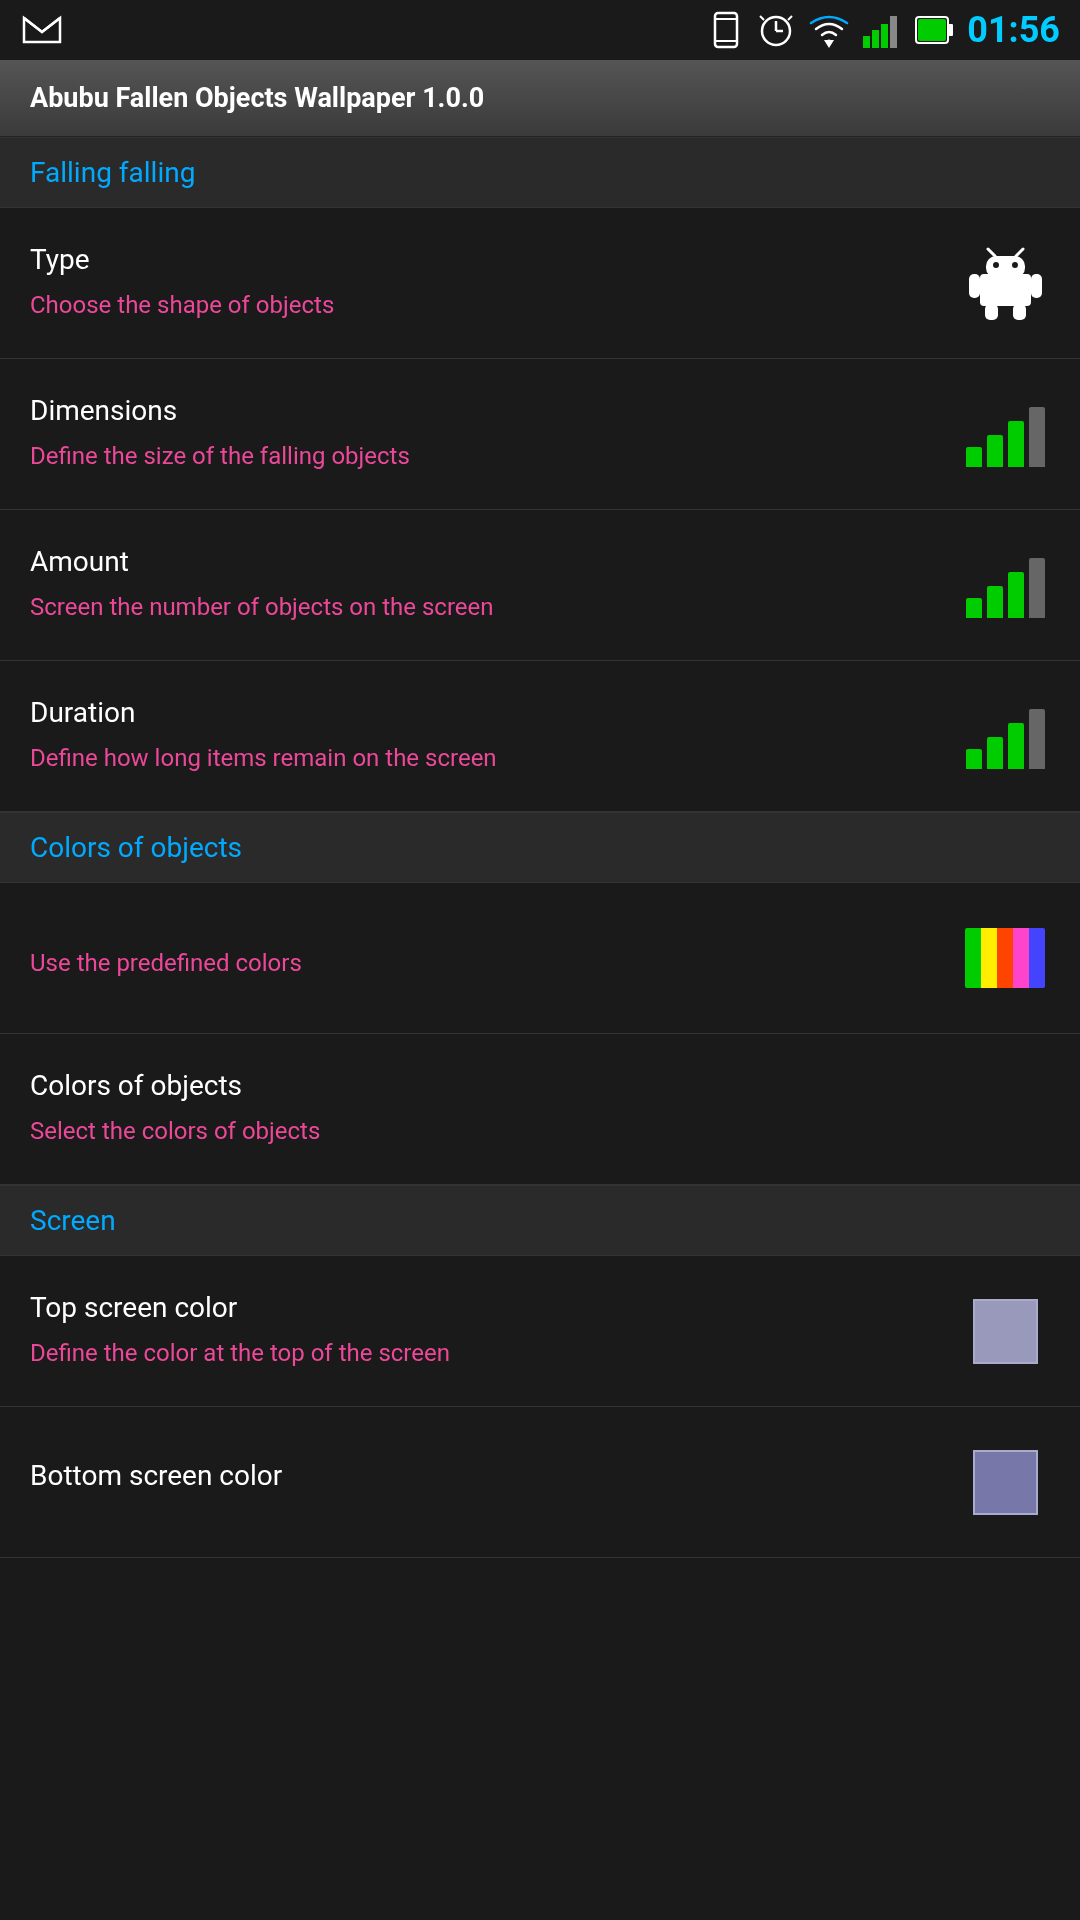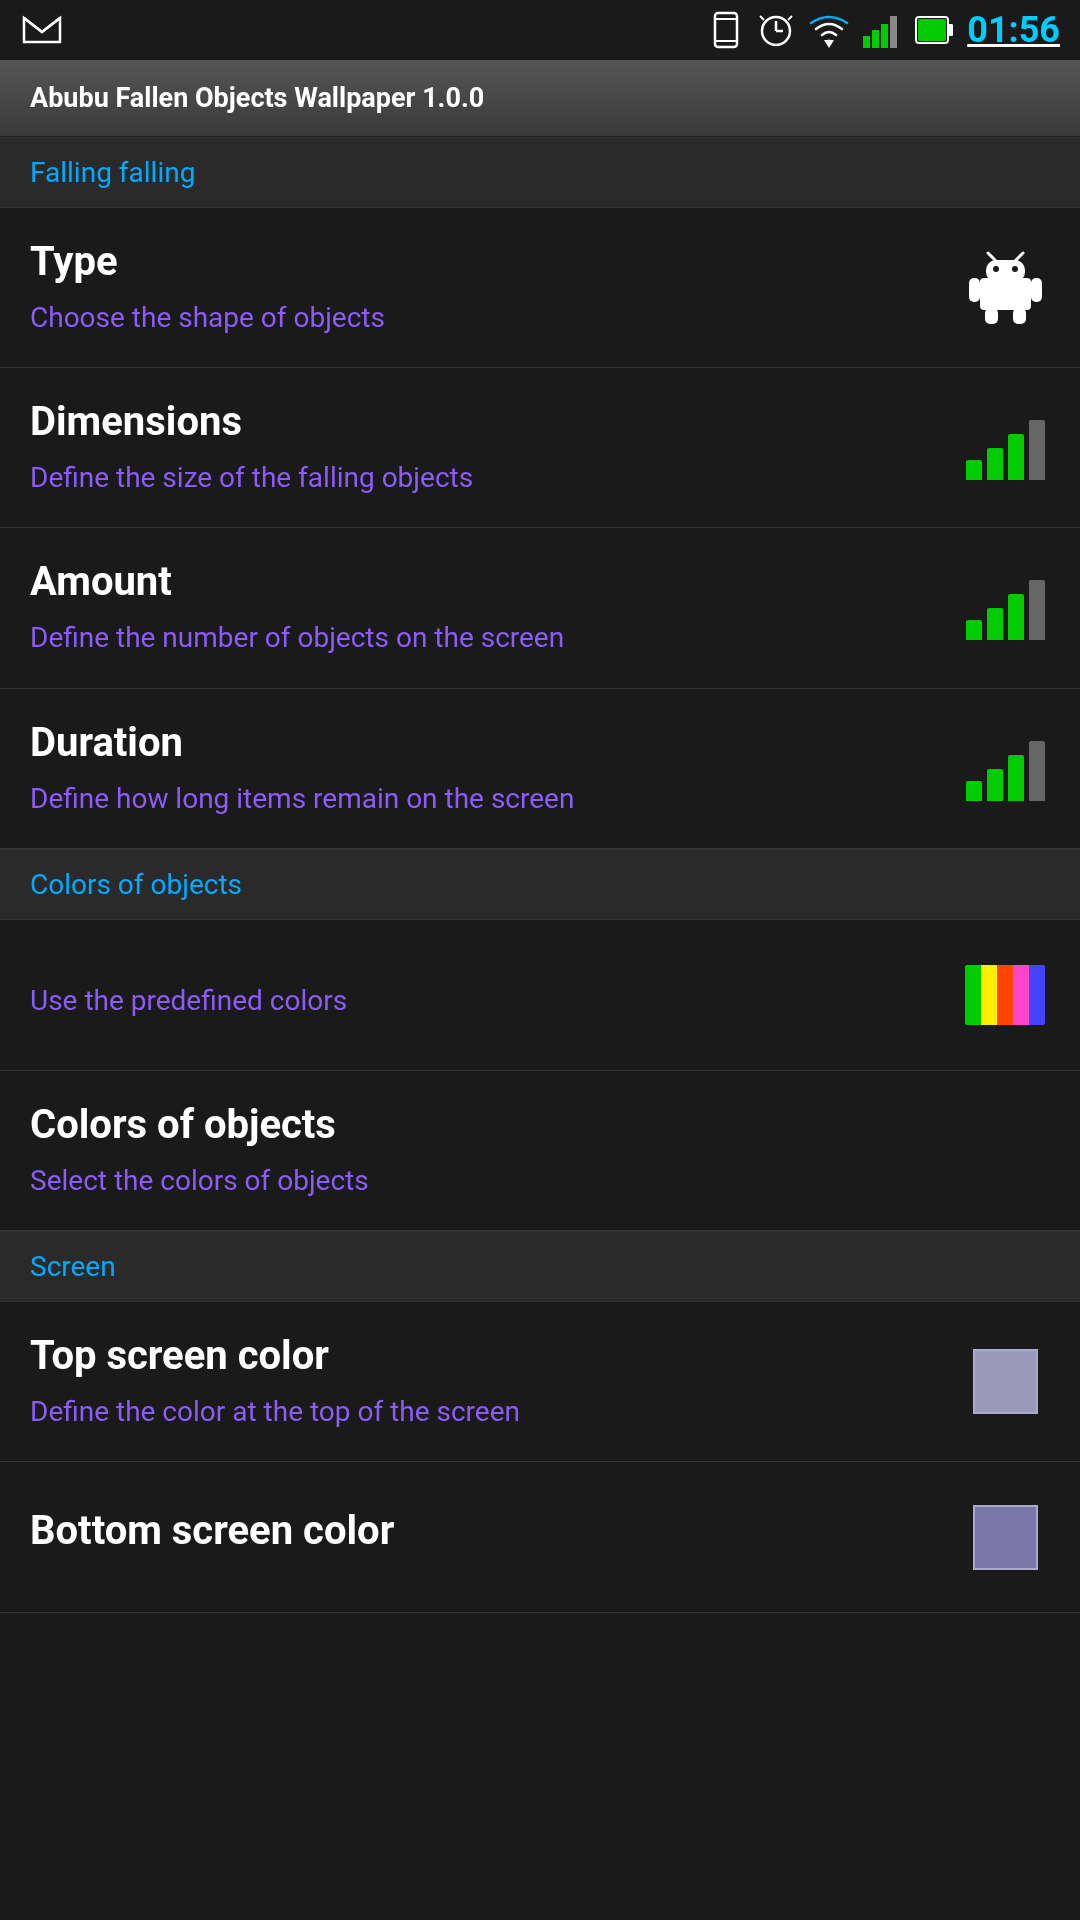--- a/index.html
+++ b/index.html
@@ -16,21 +16,20 @@
     
     .status-bar {
       width: 100%;
       height: 60px;
       background-color: #1a1a1a;
       display: flex;
       align-items: center;
       justify-content: flex-end;
       padding: 0 20px;
       gap: 18px;
-      text-decoration: underline;
     }
 
     .status-icons {
       display: flex;
       align-items: center;
       gap: 14px;
     }
 
     .status-time {
       color: #00ccff;
@@ -75,29 +74,29 @@
       border-bottom: 1px solid #333;
       background-color: #1a1a1a;
       cursor: pointer;
     }
 
     .setting-text {
       flex: 1;
     }
 
     .setting-title {
-      font-size: 40px;
-      font-weight: bold;
+      font-size: 28px;
+      font-weight: normal;
       color: #ffffff;
       line-height: 1.2;
     }
 
     .setting-subtitle {
-      font-size: 28px;
-      color: #8b5cf6;
+      font-size: 24px;
+      color: #ec4899;
       margin-top: 12px;
       line-height: 1.4;
     }
 
     .setting-icon {
       width: 90px;
       height: 90px;
       display: flex;
       align-items: center;
       justify-content: center;
@@ -255,21 +254,21 @@
       <div class="bar bar-green" style="height:32px;"></div>
       <div class="bar bar-green" style="height:46px;"></div>
       <div class="bar bar-gray" style="height:60px;"></div>
     </div>
   </div>
 </div>
 
 <div class="setting-item">
   <div class="setting-text">
     <div class="setting-title">Amount</div>
-    <div class="setting-subtitle">Define the number of objects on the screen</div>
+    <div class="setting-subtitle">Screen the number of objects on the screen</div>
   </div>
   <div class="setting-icon">
     <div class="bar-chart">
       <div class="bar bar-green" style="height:20px;"></div>
       <div class="bar bar-green" style="height:32px;"></div>
       <div class="bar bar-green" style="height:46px;"></div>
       <div class="bar bar-gray" style="height:60px;"></div>
     </div>
   </div>
 </div>

